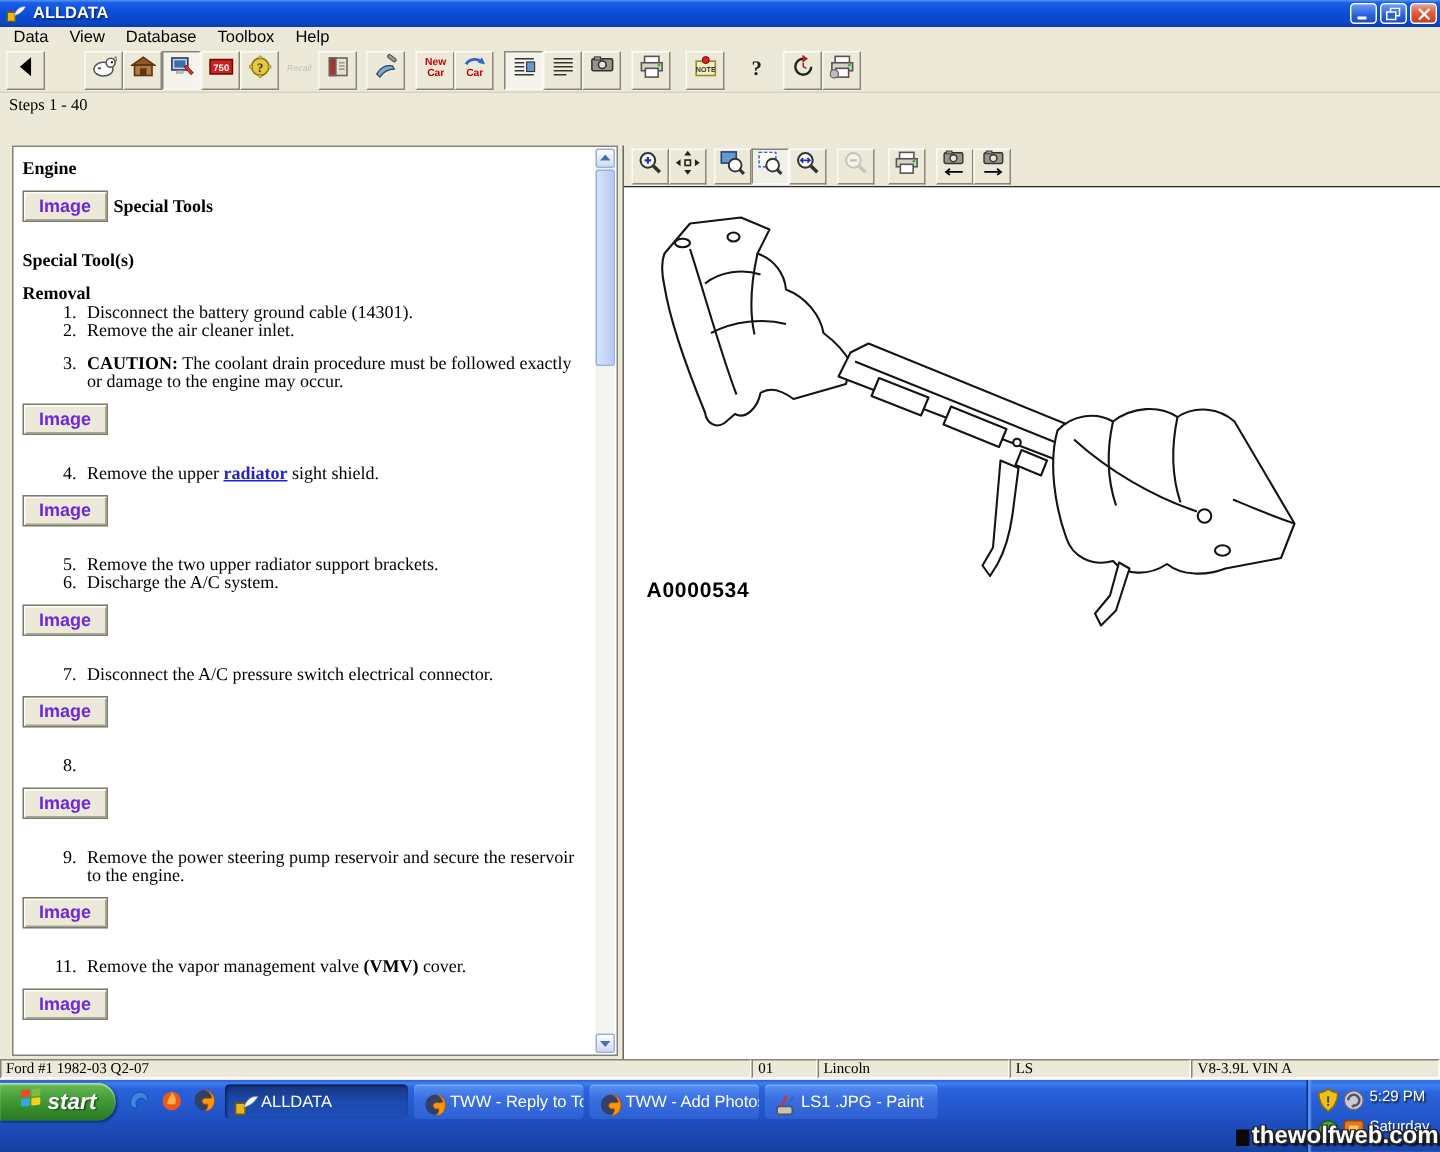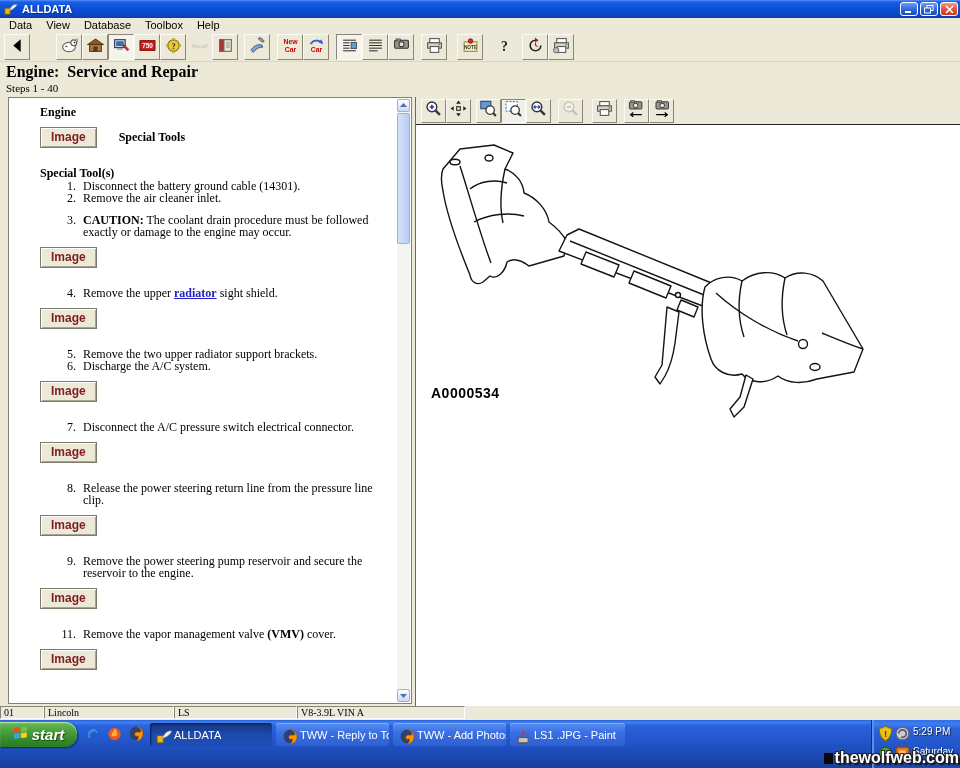--- a/index.html
+++ b/index.html
@@ -28,31 +28,31 @@
 .tbtn.disabled svg{opacity:.5;filter:grayscale(1)}
 
 
 .docheader{height:33px;background:#ece9d8;padding:1px 0 0 6px}
 .doc-title{font-family:"Liberation Serif",serif;font-weight:bold;font-size:16px;white-space:pre}
 .doc-sub{font-family:"Liberation Serif",serif;font-size:11px;margin-top:1px}
 
 
 .content{position:relative;height:611px;background:#ece9d8}
 .left-panel{position:absolute;left:8px;top:2px;width:404px;height:607px;background:#fff;border:1px solid #828177}
-.doc{position:absolute;left:0;top:0;right:14px;bottom:0;padding:6px 4px 0 31px;font-family:"Liberation Serif",serif;font-size:12px;line-height:12px;color:#000;overflow:hidden}
+.doc{position:absolute;left:0;top:0;right:14px;bottom:0;padding:6px 4px 0 6px;font-family:"Liberation Serif",serif;font-size:12px;line-height:12px;color:#000;overflow:hidden}
 .blk-heading{font-weight:bold;margin:10px 0 1px}
 .blk-heading.first{margin-top:2px}
 .blk-step{display:flex;margin:0}
 .blk-step.gap{margin-top:10px}
 .blk-step .num{width:36px;flex:none;text-align:right;margin-right:7px}
 .blk-step .txt{max-width:352px}
 .blk-para{margin:10px 0 0 43px}
 .blk-image{margin:9px 0 19px}
-.imgbtn{display:inline-block;background:#ece9d8;border:1px solid #7b7b6b;box-shadow:inset 1px 1px 0 #fff,inset -1px -1px 0 #a8a494;padding:2px 10px 3px;font:bold 12px "Liberation Sans",sans-serif;color:#7f1d1d;cursor:pointer}
-.img-label{font-weight:bold;margin-left:22px}
+.imgbtn{display:inline-block;background:#ece9d8;border:1px solid #7b7b6b;box-shadow:inset 1px 1px 0 #fff,inset -1px -1px 0 #a8a494;padding:2px 10px 3px;font:bold 12px "Liberation Sans",sans-serif;color:#6d28d9;cursor:pointer}
+.img-label{font-weight:bold;margin-left:4px}
 .doclink{color:#2121c8;font-weight:bold;text-decoration:underline;cursor:pointer}
 
 
 .sb{position:absolute;top:1px;right:1px;bottom:1px;width:13px;background:#f4f4f0}
 .sb-btn{position:absolute;left:0;width:13px;height:13px;background:linear-gradient(180deg,#fdfeff,#cdd9f4);border:1px solid #9ab0d8;border-radius:2px;display:flex;align-items:center;justify-content:center;cursor:pointer}
 .sb-btn.up{top:0}.sb-btn.down{bottom:0}
 .sb-thumb{position:absolute;left:0;top:14px;width:13px;height:131px;background:linear-gradient(90deg,#d6e2fb,#b6cbf4);border:1px solid #98b0e0;border-radius:2px;cursor:pointer}
 
 .right-panel{position:absolute;left:415px;top:2px;right:0;height:609px;border-left:1px solid #6a695f}
 .img-toolbar{height:28px;background:#ece9d8;display:flex;align-items:center;border-bottom:1px solid #28282a}
@@ -261,31 +261,31 @@
             <rect x="3.5" y="1.5" width="9" height="4" fill="#fff" stroke="#555"></rect>
             <rect x="1.5" y="5.5" width="13" height="5" fill="#d6d2c6" stroke="#555"></rect>
             <rect x="4" y="9" width="8" height="5.5" fill="#fff" stroke="#555"></rect>
             <circle cx="12.5" cy="7" r="0.9" fill="#4a4"></circle>
             <circle cx="3" cy="12.5" r="2.6" fill="#bbb" stroke="#555" stroke-width="0.7"></circle>
           </svg></span>
       </div>
     </div>
 
   <div class="docheader">
-    <div class="doc-title">Engine:  Service and Repair</div>
     <div class="doc-sub">Steps 1 - 40</div>
   </div>
 
   <div class="content">
 
     <div class="left-panel">
       <div class="doc">
           <div class="blk-heading first">Engine</div>
           <div class="blk-image"><span class="imgbtn">Image</span><span class="img-label">Special Tools</span></div>
           <div class="blk-heading">Special Tool(s)</div>
+          <div class="blk-heading">Removal</div>
           <div class="blk-step">
             <span class="num">1.</span>
             <span class="txt"><span>Disconnect the battery ground cable (14301).</span></span>
           </div>
           <div class="blk-step">
             <span class="num">2.</span>
             <span class="txt"><span>Remove the air cleaner inlet.</span></span>
           </div>
           <div class="blk-step gap">
             <span class="num">3.</span>
@@ -306,21 +306,20 @@
             <span class="txt"><span>Discharge the A/C system.</span></span>
           </div>
           <div class="blk-image"><span class="imgbtn">Image</span></div>
           <div class="blk-step">
             <span class="num">7.</span>
             <span class="txt"><span>Disconnect the A/C pressure switch electrical connector.</span></span>
           </div>
           <div class="blk-image"><span class="imgbtn">Image</span></div>
           <div class="blk-step">
             <span class="num">8.</span>
-            <span class="txt"><span>Release the power steering return line from the pressure line clip.</span></span>
           </div>
           <div class="blk-image"><span class="imgbtn">Image</span></div>
           <div class="blk-step">
             <span class="num">9.</span>
             <span class="txt"><span>Remove the power steering pump reservoir and secure the reservoir to the engine.</span></span>
           </div>
           <div class="blk-image"><span class="imgbtn">Image</span></div>
           <div class="blk-step">
             <span class="num">11.</span>
             <span class="txt"><span>Remove the vapor management valve </span><span style="font-weight: bold; margin-top: 25px;">(VMV)</span><span> cover.</span></span>
@@ -446,20 +445,21 @@
 
           <path d="M330,250 L337,254 L328,282 L318,292 L314,284 L324,272 Z"></path>
         </svg>
         <div class="fig-label">A0000534</div>
       </div>
     </div>
 
   </div>
 
   <div class="statusbar">
+      <div class="sfield" style="width: 509px;">Ford #1 1982-03 Q2-07</div>
       <div class="sfield" style="width: 44px;">01</div>
       <div class="sfield" style="width: 130px;">Lincoln</div>
       <div class="sfield" style="width: 123px;">LS</div>
       <div class="sfield" style="width: 168px;">V8-3.9L VIN A</div>
     </div>
 
   <div class="taskbar">
     <div class="startbtn">
       <span><svg width="15" height="15" viewBox="0 0 16 16">
             <g transform="skewY(-6)">

